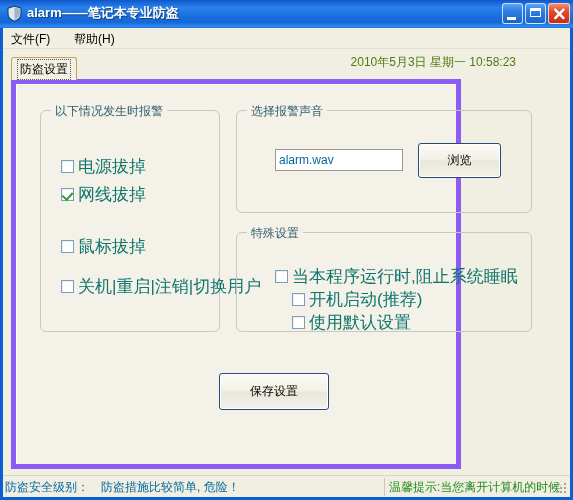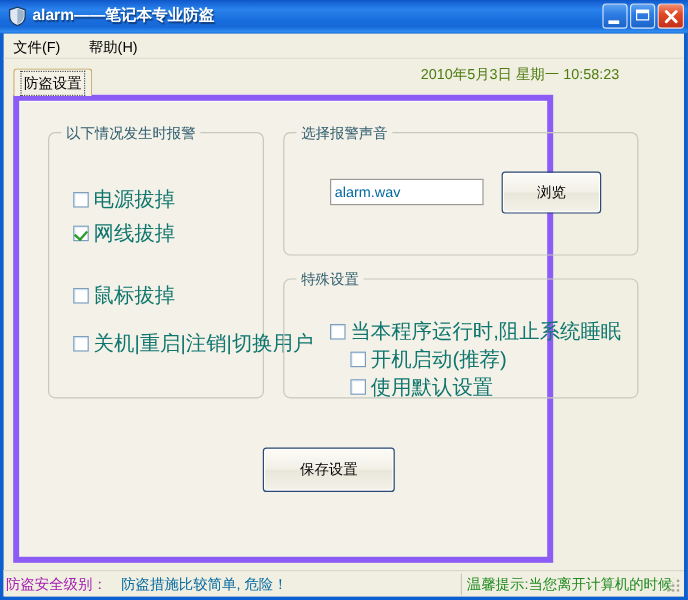--- a/index.html
+++ b/index.html
@@ -268,21 +268,21 @@
     height: 18px;
     box-sizing: border-box;
     display: flex;
     align-items: center;
     white-space: nowrap;
     font-size: 12px;
     overflow: hidden;
   }
   .sp-left { left: 2px; width: 380px; border-right: 1px solid #c9c7ba; }
   .sp-right { left: 386px; width: 172px; }
-  .st-label { color: #a21caf; }
+  .st-label { color: #0369a1; }
   .st-danger { color: #0369a1; margin-left: 12px; }
   .st-green { color: #1f8a1f; }
   .grip {
     position: absolute;
     right: 2px; bottom: 2px;
     width: 12px; height: 12px;
   }
   .grip i {
     position: absolute;
     width: 2px; height: 2px;

